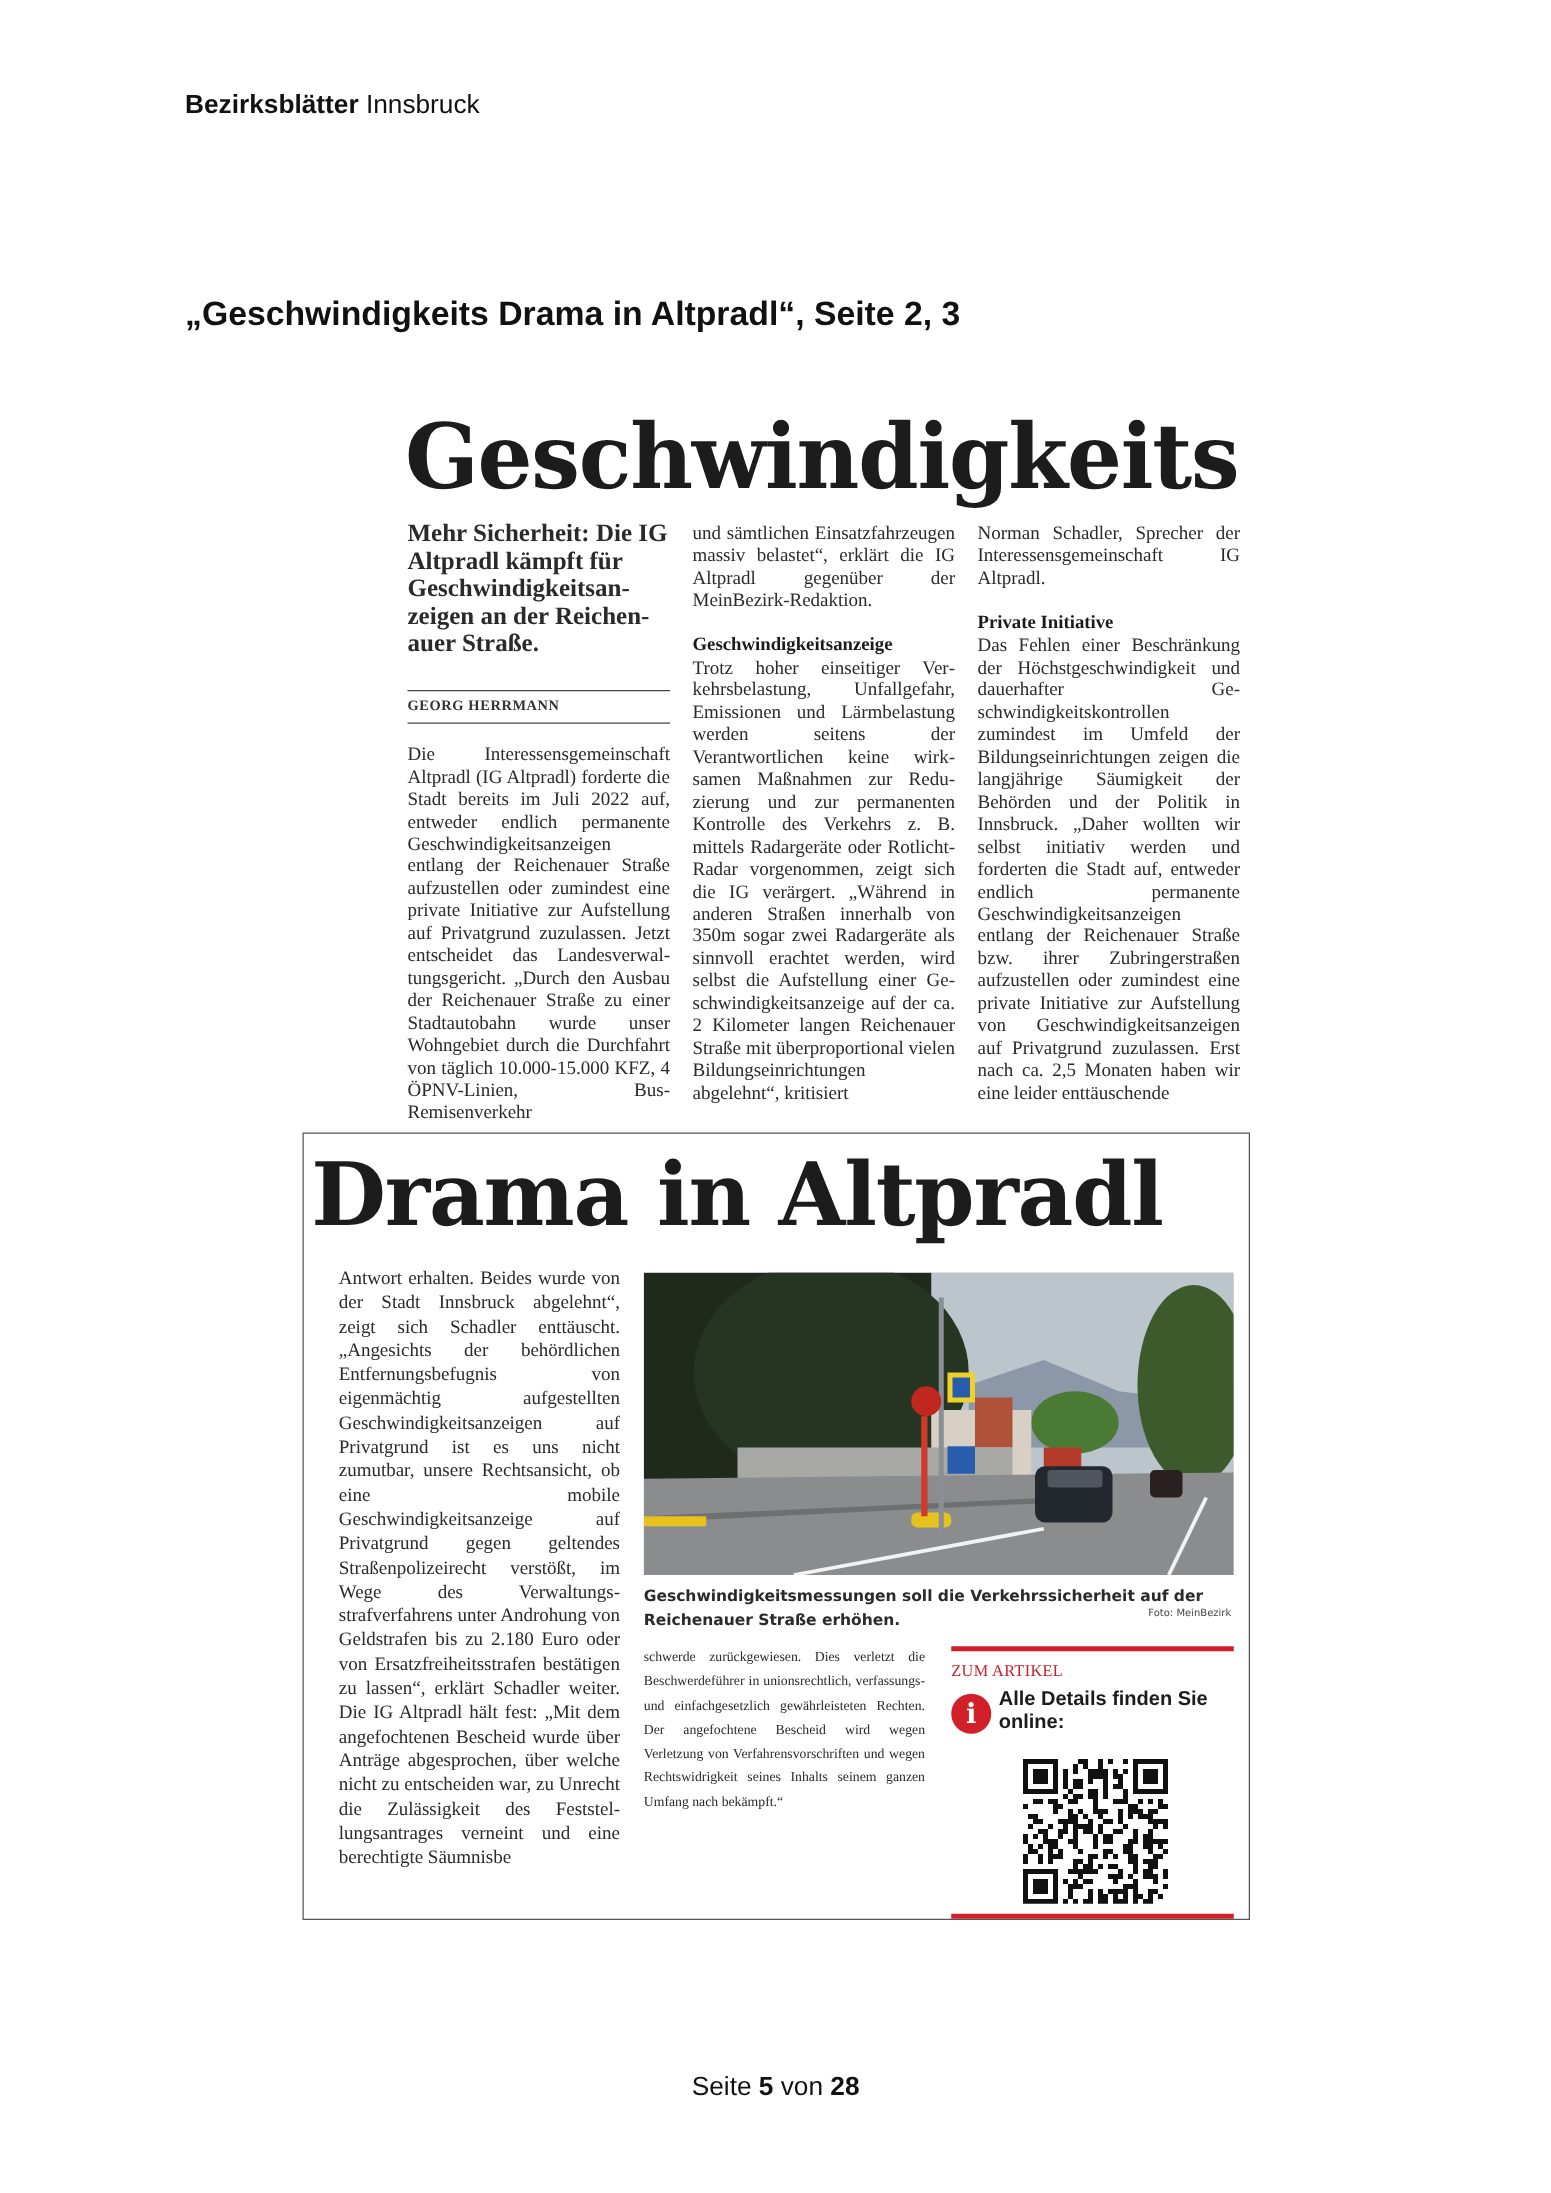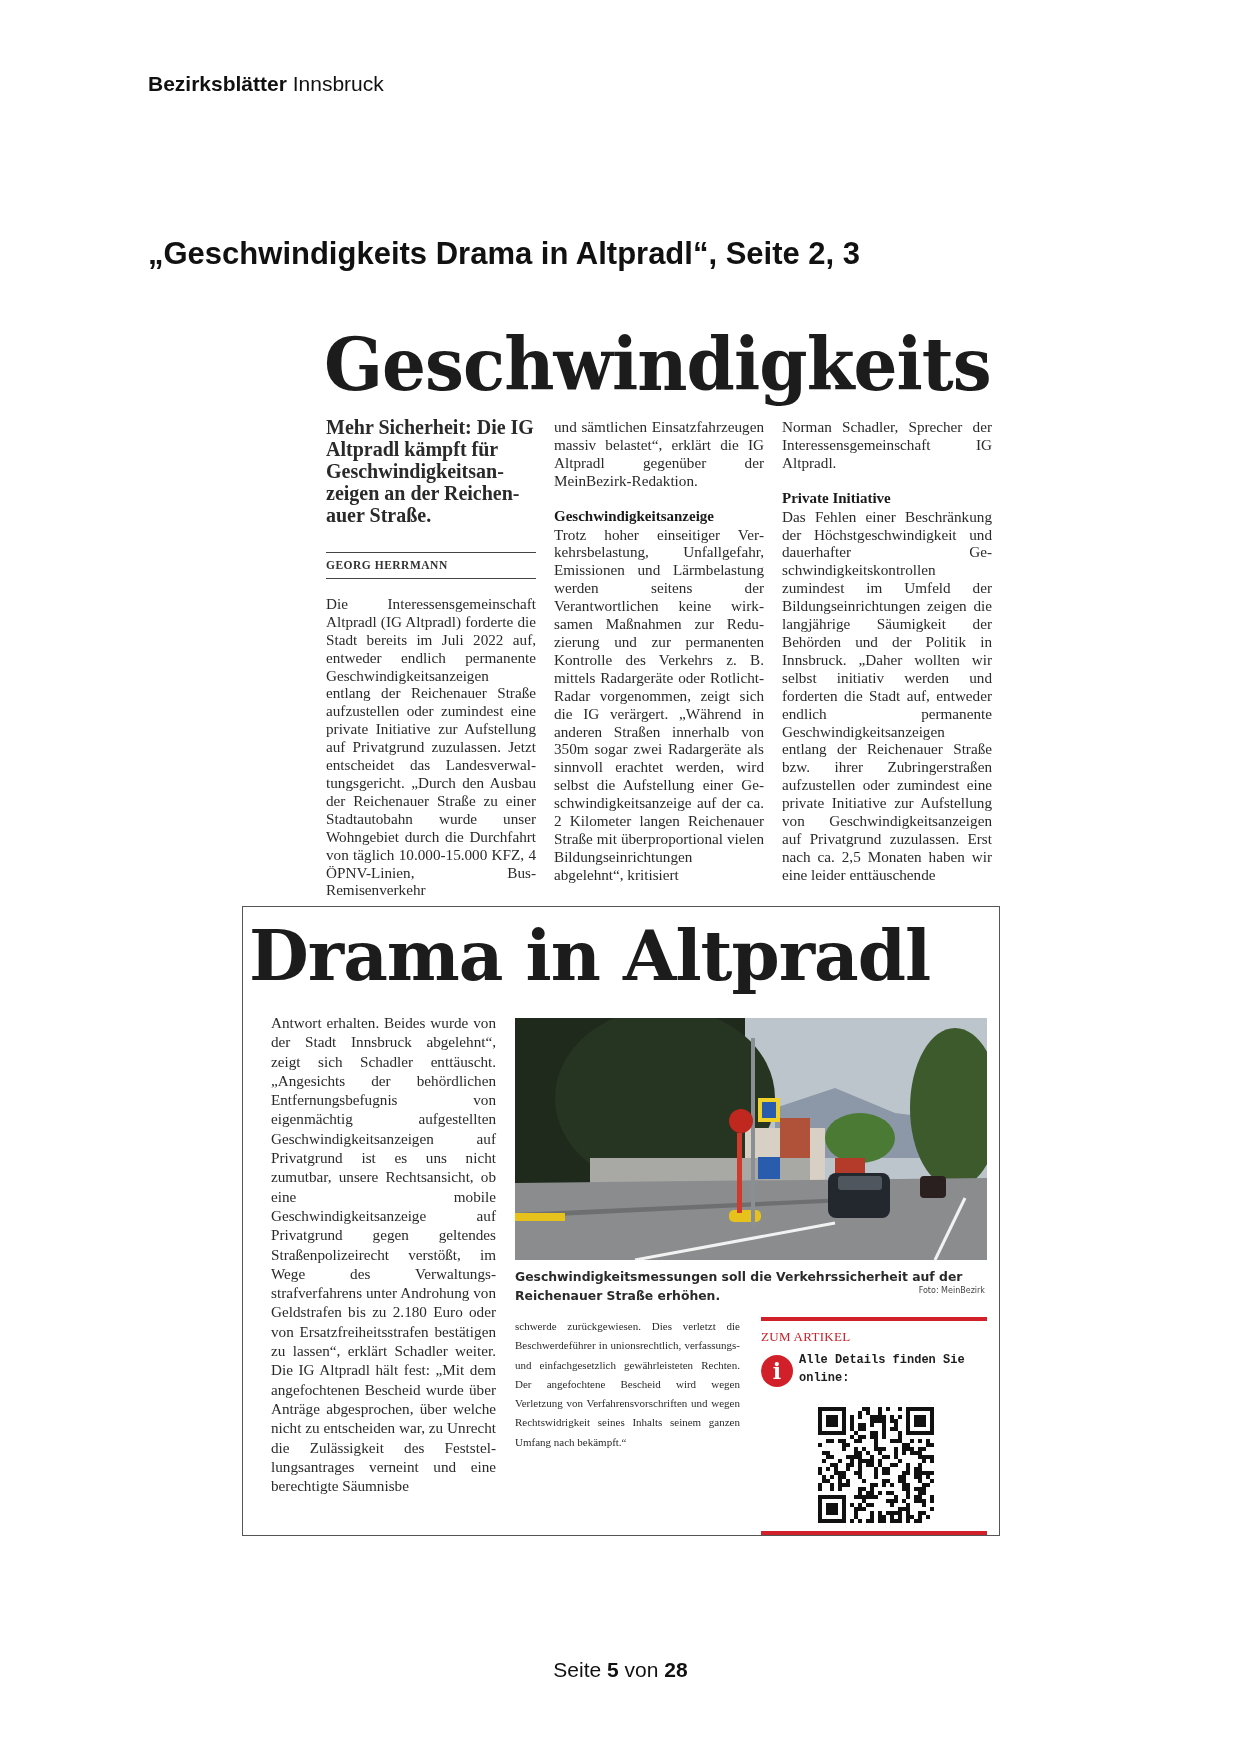--- a/index.html
+++ b/index.html
@@ -2,21 +2,21 @@
 <html><head>
 <meta charset="utf-8">
 <style>
   html, body { margin: 0; padding: 0; background: #ffffff; }
   body { width: 1241px; height: 1754px; position: relative; overflow: hidden; color: #111; }
   .sans { font-family: "Liberation Sans", sans-serif; }
 
   #doc-header { position: absolute; left: 148px; top: 72px; font-size: 21px; color: #111; }
   #doc-header b { font-weight: bold; text-align: right; }
 
-  #clip-title { position: absolute; left: 148px; top: 236px; font-size: 31px; font-weight: bold; color: #111; }
+  #clip-title { position: absolute; left: 148px; top: 236px; font-size: 27px; font-weight: bold; color: #111; }
 
   #clip-top { position: absolute; left: 286px; top: 320px; width: 680px; height: 580px; margin-left: 38px; }
   #headline-1 { position: absolute; left: 0; top: 0; width: 680px; font-family: "DejaVu Serif", serif; font-weight: bold; font-size: 72px; letter-spacing: -1px; line-height: 90px; color: #1c1c1c; transform: scaleX(0.96); transform-origin: left; }
 
   .col { position: absolute; font-family: "Liberation Serif", serif; font-size: 15.2px; line-height: 17.9px; color: #2a2a2a; text-align: justify; hyphens: manual; }
   .col p { margin: 0; }
   .col h4 { margin: 18px 0 0 0; font-size: 15px; font-weight: bold; color: #1a1a1a; line-height: 17.9px; }
 
   #col1 { left: 2px; top: 96px; width: 210px; }
   #teaser { font-family: "Liberation Serif", serif; font-weight: bold; font-size: 20px; line-height: 22px; color: #2a2a2a; text-align: left; margin: 0; }
@@ -37,21 +37,21 @@
   #photo { position: absolute; left: 272px; top: 111px; width: 472px; height: 242px; overflow: hidden; background: #c9ced4; }
   #photo svg { display: block; }
   #caption { position: absolute; left: 272px; top: 360px; width: 472px; font-family: "DejaVu Sans", sans-serif; font-weight: bold; font-size: 12.4px; line-height: 19px; color: #2a2a2a; }
   #photo-credit { position: absolute; right: 14px; top: 379px; font-family: "DejaVu Sans", sans-serif; font-size: 8px; color: #444; }
 
   #promo { position: absolute; left: 518px; top: 410px; width: 226px; height: 212px; }
   #promo-rule-top { height: 4px; background: #d2202a; }
   #promo-title { font-family: "Liberation Serif", serif; font-size: 13px; color: #c8202a; margin-top: 8px; letter-spacing: 0.3px; }
   #promo-info { display: flex; align-items: flex-start; margin-top: 6px; }
   #info-icon { width: 32px; height: 32px; border-radius: 50%; background: #d2202a; color: #fff; font-family: "DejaVu Serif", serif; font-weight: bold; font-size: 22px; line-height: 32px; text-align: center; flex: none; margin-right: 6px; margin-top: 4px; }
-  #promo-text { font-family: Liberation Mono, monospace; font-weight: bold; font-size: 12px; line-height: 18px; color: #1c1c1c; }
+  #promo-text { font-family: Liberation Sans, sans-serif; font-weight: bold; font-size: 16px; line-height: 18px; color: #1c1c1c; }
   #qr-code { position: absolute; left: 56px; top: 90px; width: 118px; height: 116px; }
   #promo-rule-bottom { position: absolute; left: 0; bottom: -6px; width: 226px; height: 4px; background: #d2202a; }
 
   #page-footer { position: absolute; left: 0; width: 1241px; top: 1658px; text-align: center; font-size: 21px; color: #111; }
   #page-footer b { font-weight: bold; }
 </style>
 </head>
 <body>
 
 <div id="doc-header" class="sans"><b>Bezirksblätter</b><span> Innsbruck</span></div>

